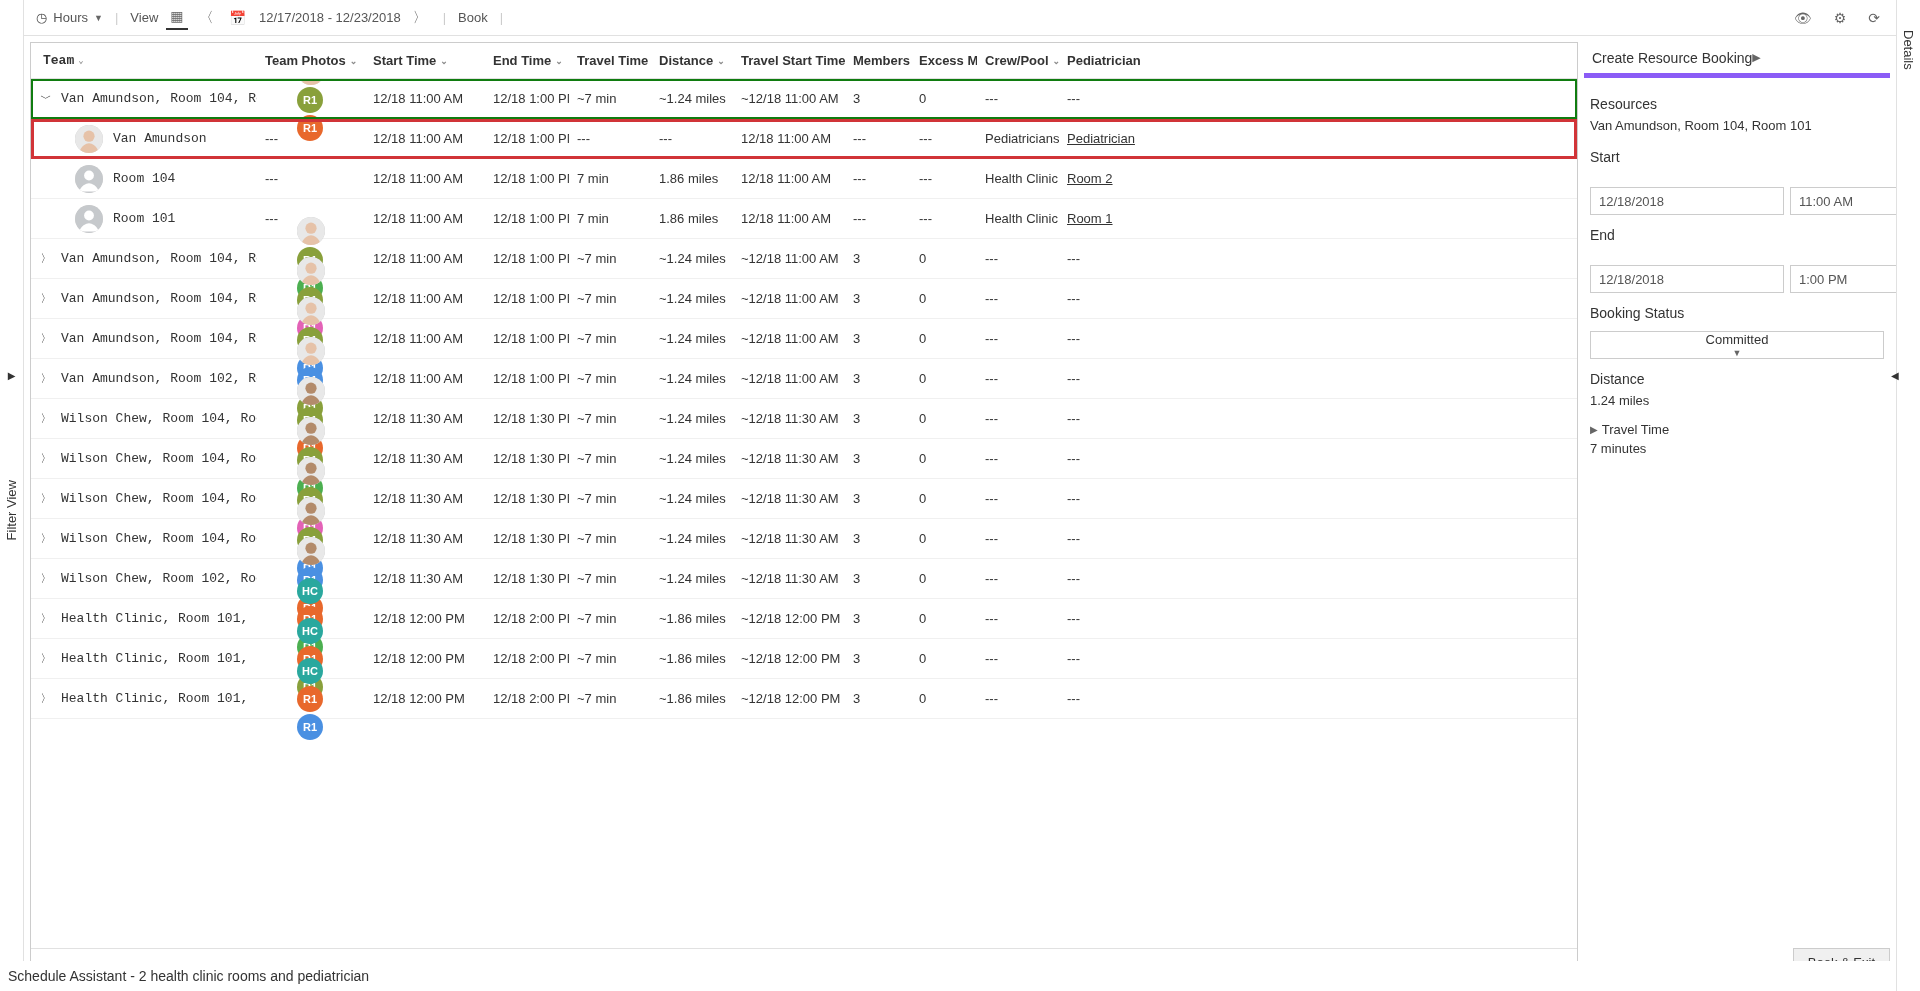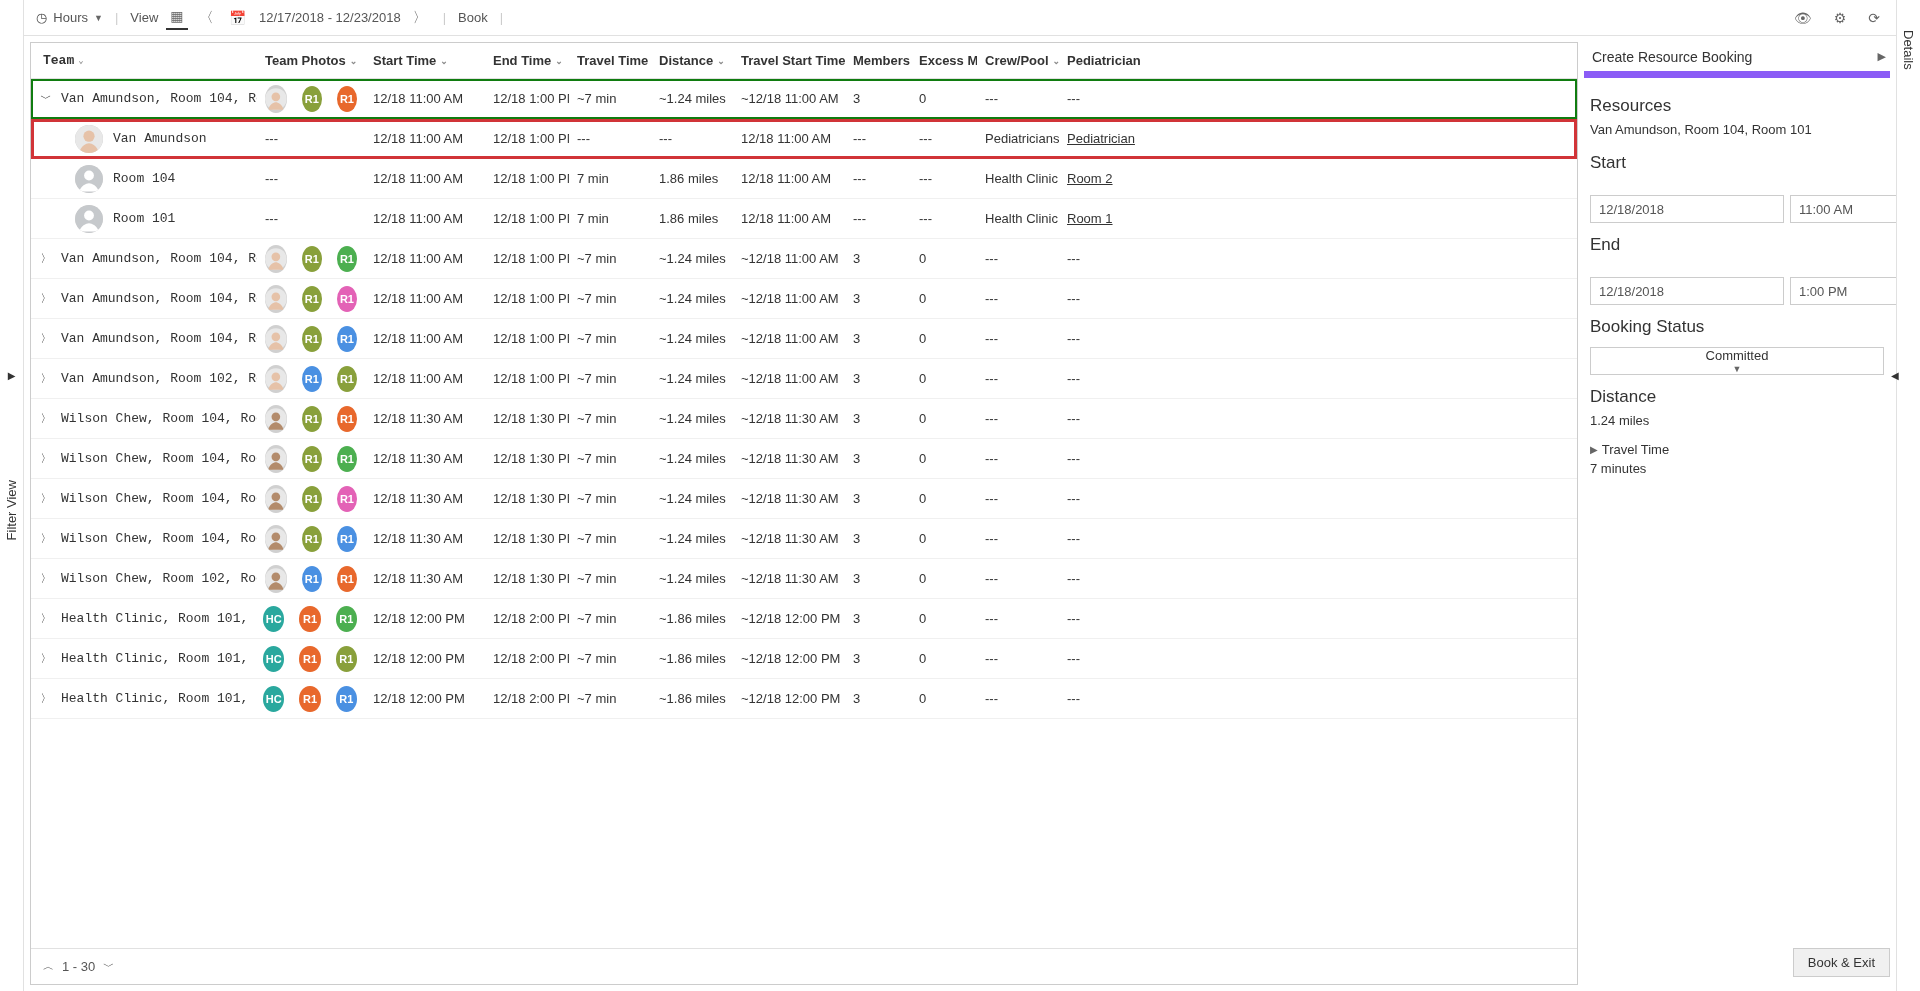--- a/index.html
+++ b/index.html
@@ -43,27 +43,27 @@
 .row.selected-red { outline: 3px solid #d13438; outline-offset: -3px; }
 .avatar { width: 28px; height: 28px; border-radius: 50%; background: #d0d0d0; display: inline-flex; align-items: center; justify-content: center; font-size: 11px; color: #666; overflow: hidden; }
 .avatar svg { width: 100%; height: 100%; }
 .badge { width: 26px; height: 26px; border-radius: 50%; display: inline-flex; align-items: center; justify-content: center; font-size: 11px; font-weight: 600; color: #fff; margin-left: -2px; }
 .badge.olive { background: #89a03b; }
 .badge.green2 { background: #4caf50; }
 .badge.orange { background: #e8682c; }
 .badge.pink { background: #e362b6; }
 .badge.blue { background: #4a90e2; }
 .badge.teal { background: #2aa89e; }
-.photos { display: flex; align-items: center; gap: 17px; }
+.photos { display: flex; align-items: center; gap: 2px; flex-direction: column; }
 .underline { text-decoration: underline; cursor: pointer; }
 .grid-footer { height: 36px; border-top: 1px solid #e1e1e1; display: flex; align-items: center; padding: 0 12px; gap: 8px; color: #555; }
 .details-panel { width: 306px; margin: 6px 6px 6px 2px; display: flex; flex-direction: column; }
-.details-header { height: 36px; display: flex; align-items: center; justify-content: space-between; border-bottom: 7px solid #8b5cf6; padding: 0 4px 0 8px; font-size: 14px; }
+.details-header { height: 36px; display: flex; align-items: center; border-bottom: 5px solid #8b5cf6; padding: 0 4px 0 8px; font-size: 14px; }
 .details-body { flex: 1; padding: 10px 6px; display: flex; flex-direction: column; gap: 4px; font-size: 13px; color: #333; }
-.details-body .section-label { font-size: 17px; color: #333; margin-top: 8px; margin-bottom: 2px; }
+.details-body .section-label { font-size: 14px; color: #333; margin-top: 8px; margin-bottom: 2px; }
 .details-body .section-value { font-size: 13px; color: #333; margin-bottom: 4px; }
 .input-row { display: flex; gap: 6px; margin-top: 4px; }
 .input-row input, .input-row .select { flex: 1; height: 28px; border: 1px solid #ccc; padding: 0 8px; font-size: 13px; color: #555; background:#fff;margin-top:12px; }
 .select-full { height: 28px; border: 1px solid #ccc; padding: 0 8px; font-size: 13px; display: flex; align-items: center; justify-content: space-between; margin-top: 4px; width: 100%; cursor: pointer; flex-direction: column; }
 .details-footer { padding: 8px 0; display: flex; justify-content: flex-end; }
 .book-exit-btn { background: #f0f0f0; border: 1px solid #ccc; padding: 6px 14px; font-size: 13px; cursor: pointer; color: #333; }
 .page-caption { position: absolute; bottom: 0; left: 8px; right: 0; height: 30px; display: flex; align-items: center; font-size: 14px; color: #333; background: #fff; }
 .hours-btn { display: flex; align-items: center; gap: 6px; cursor: pointer; }
 .triangle-down { font-size: 9px; color: #666; }
 </style>
@@ -553,19 +553,20 @@
             <span>Travel Time</span>
           </div>
           <div class="section-value">7 minutes</div>
         </div>
         <div class="details-footer">
           <button class="book-exit-btn">Book &amp; Exit</button>
         </div>
       </div>
     </div>
 
+    <div class="page-caption">Schedule Assistant - 2 health clinic rooms and pediatrician</div>
   </div>
 
   <div class="vertical-tab-right">
     <span class="vlabel">Details</span>
     <span class="arrow">◀</span>
   </div>
 </div>
 
 </body></html>

